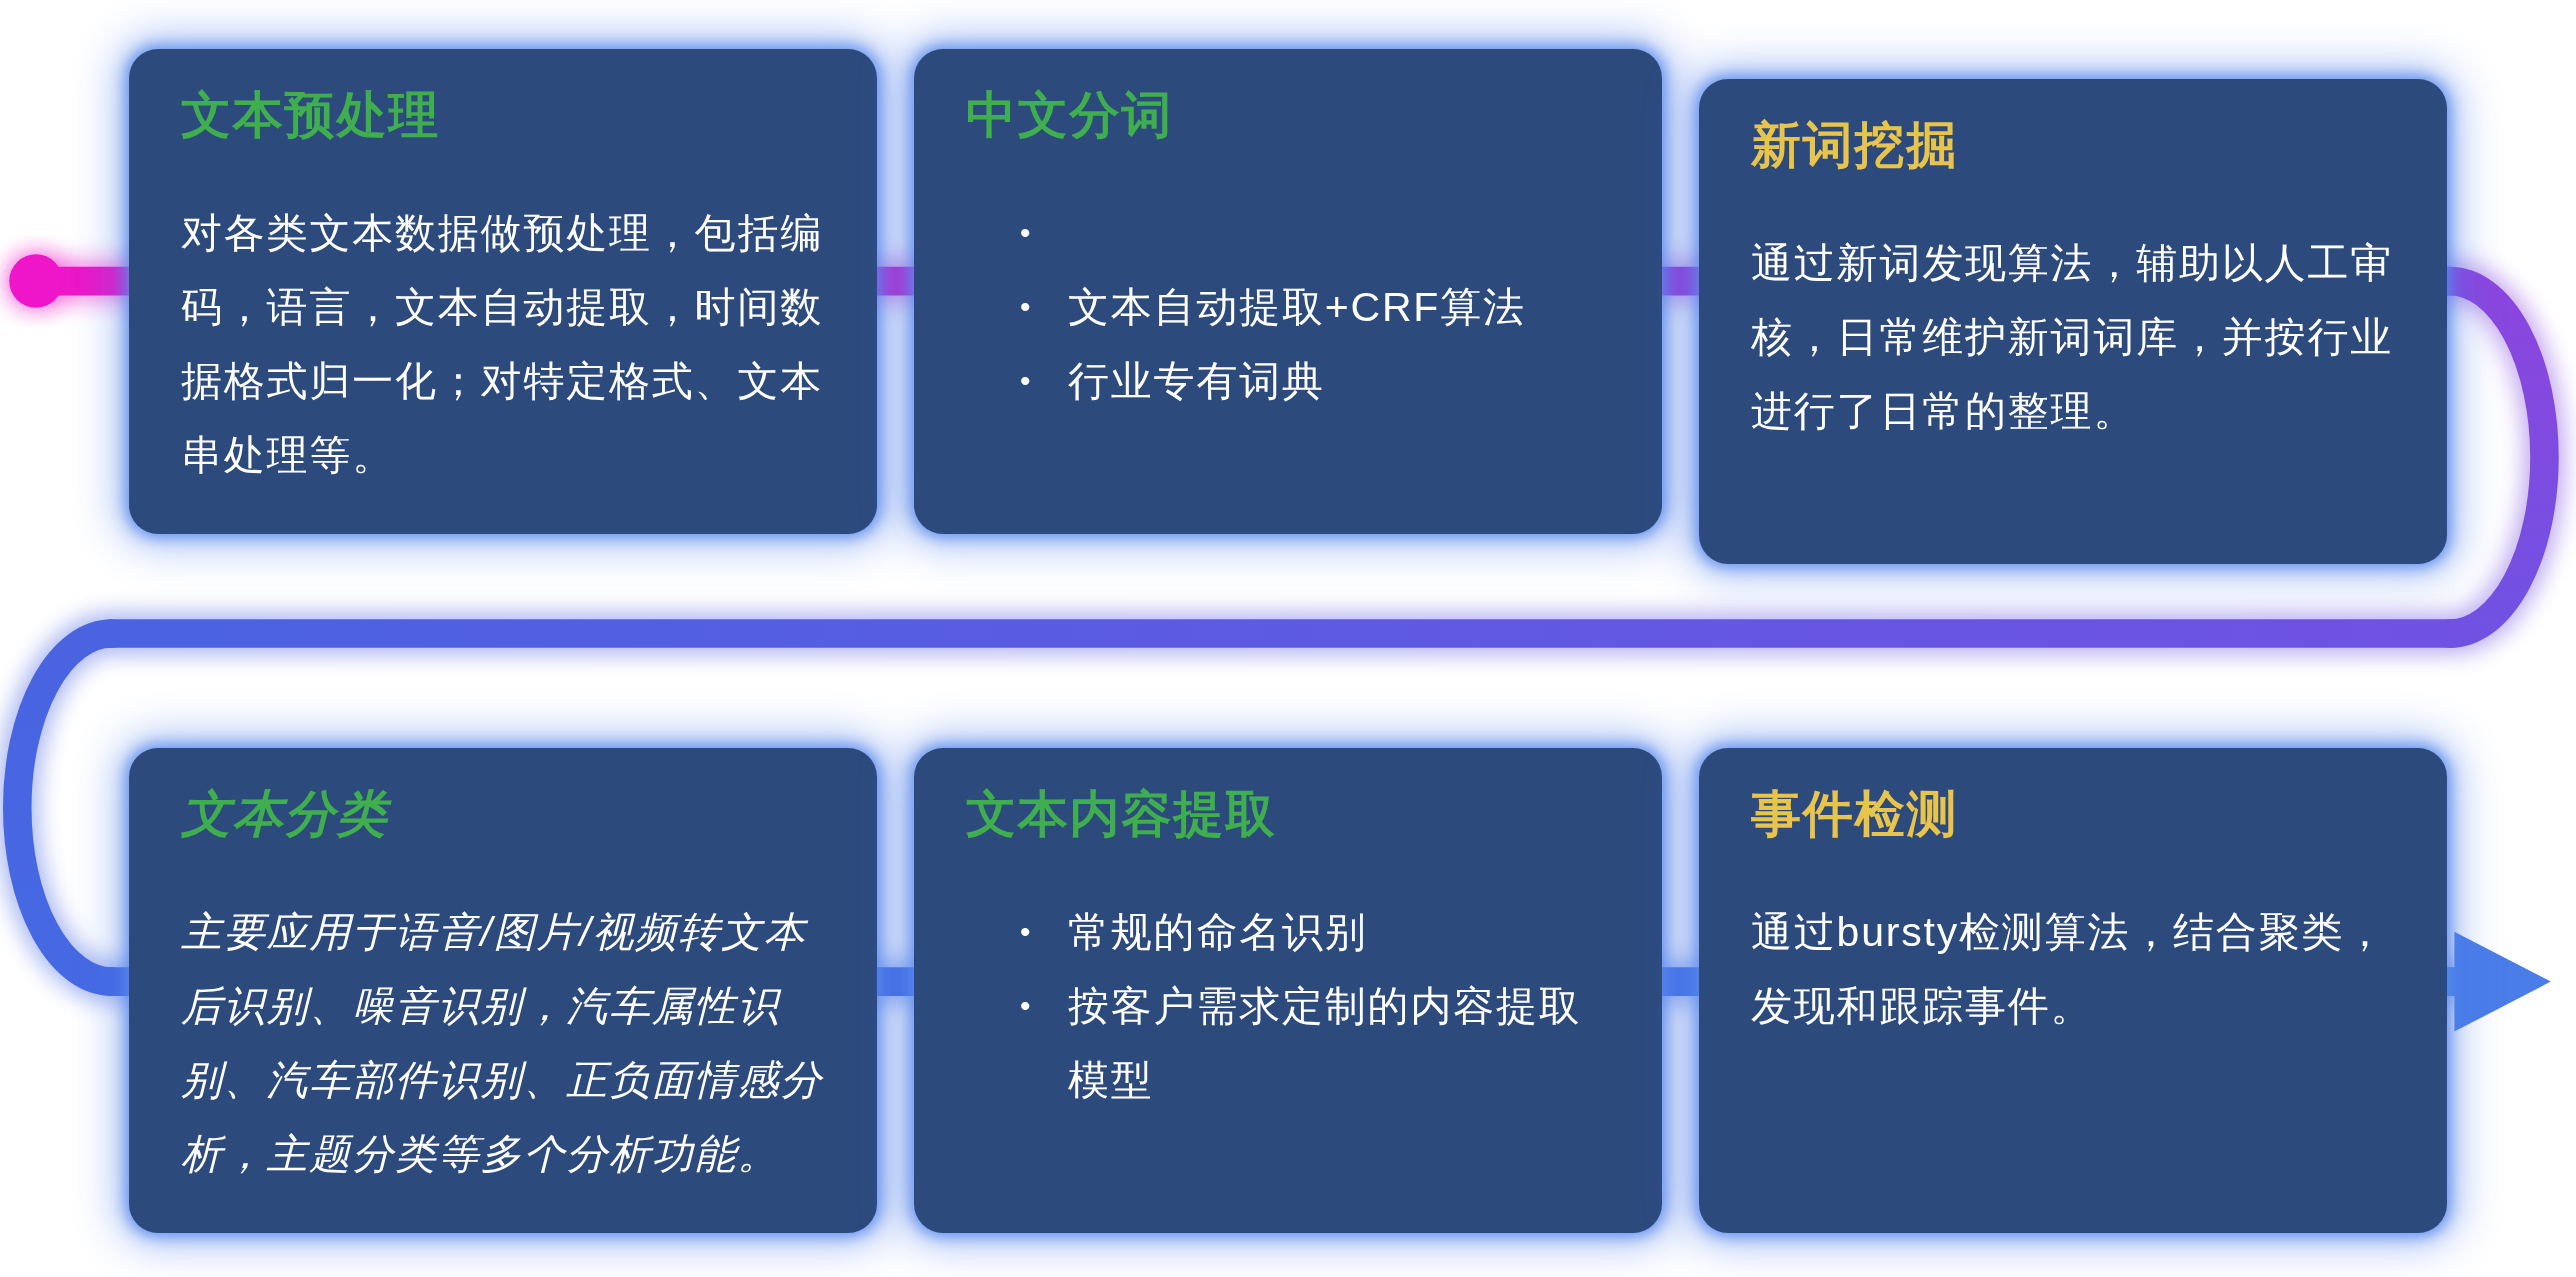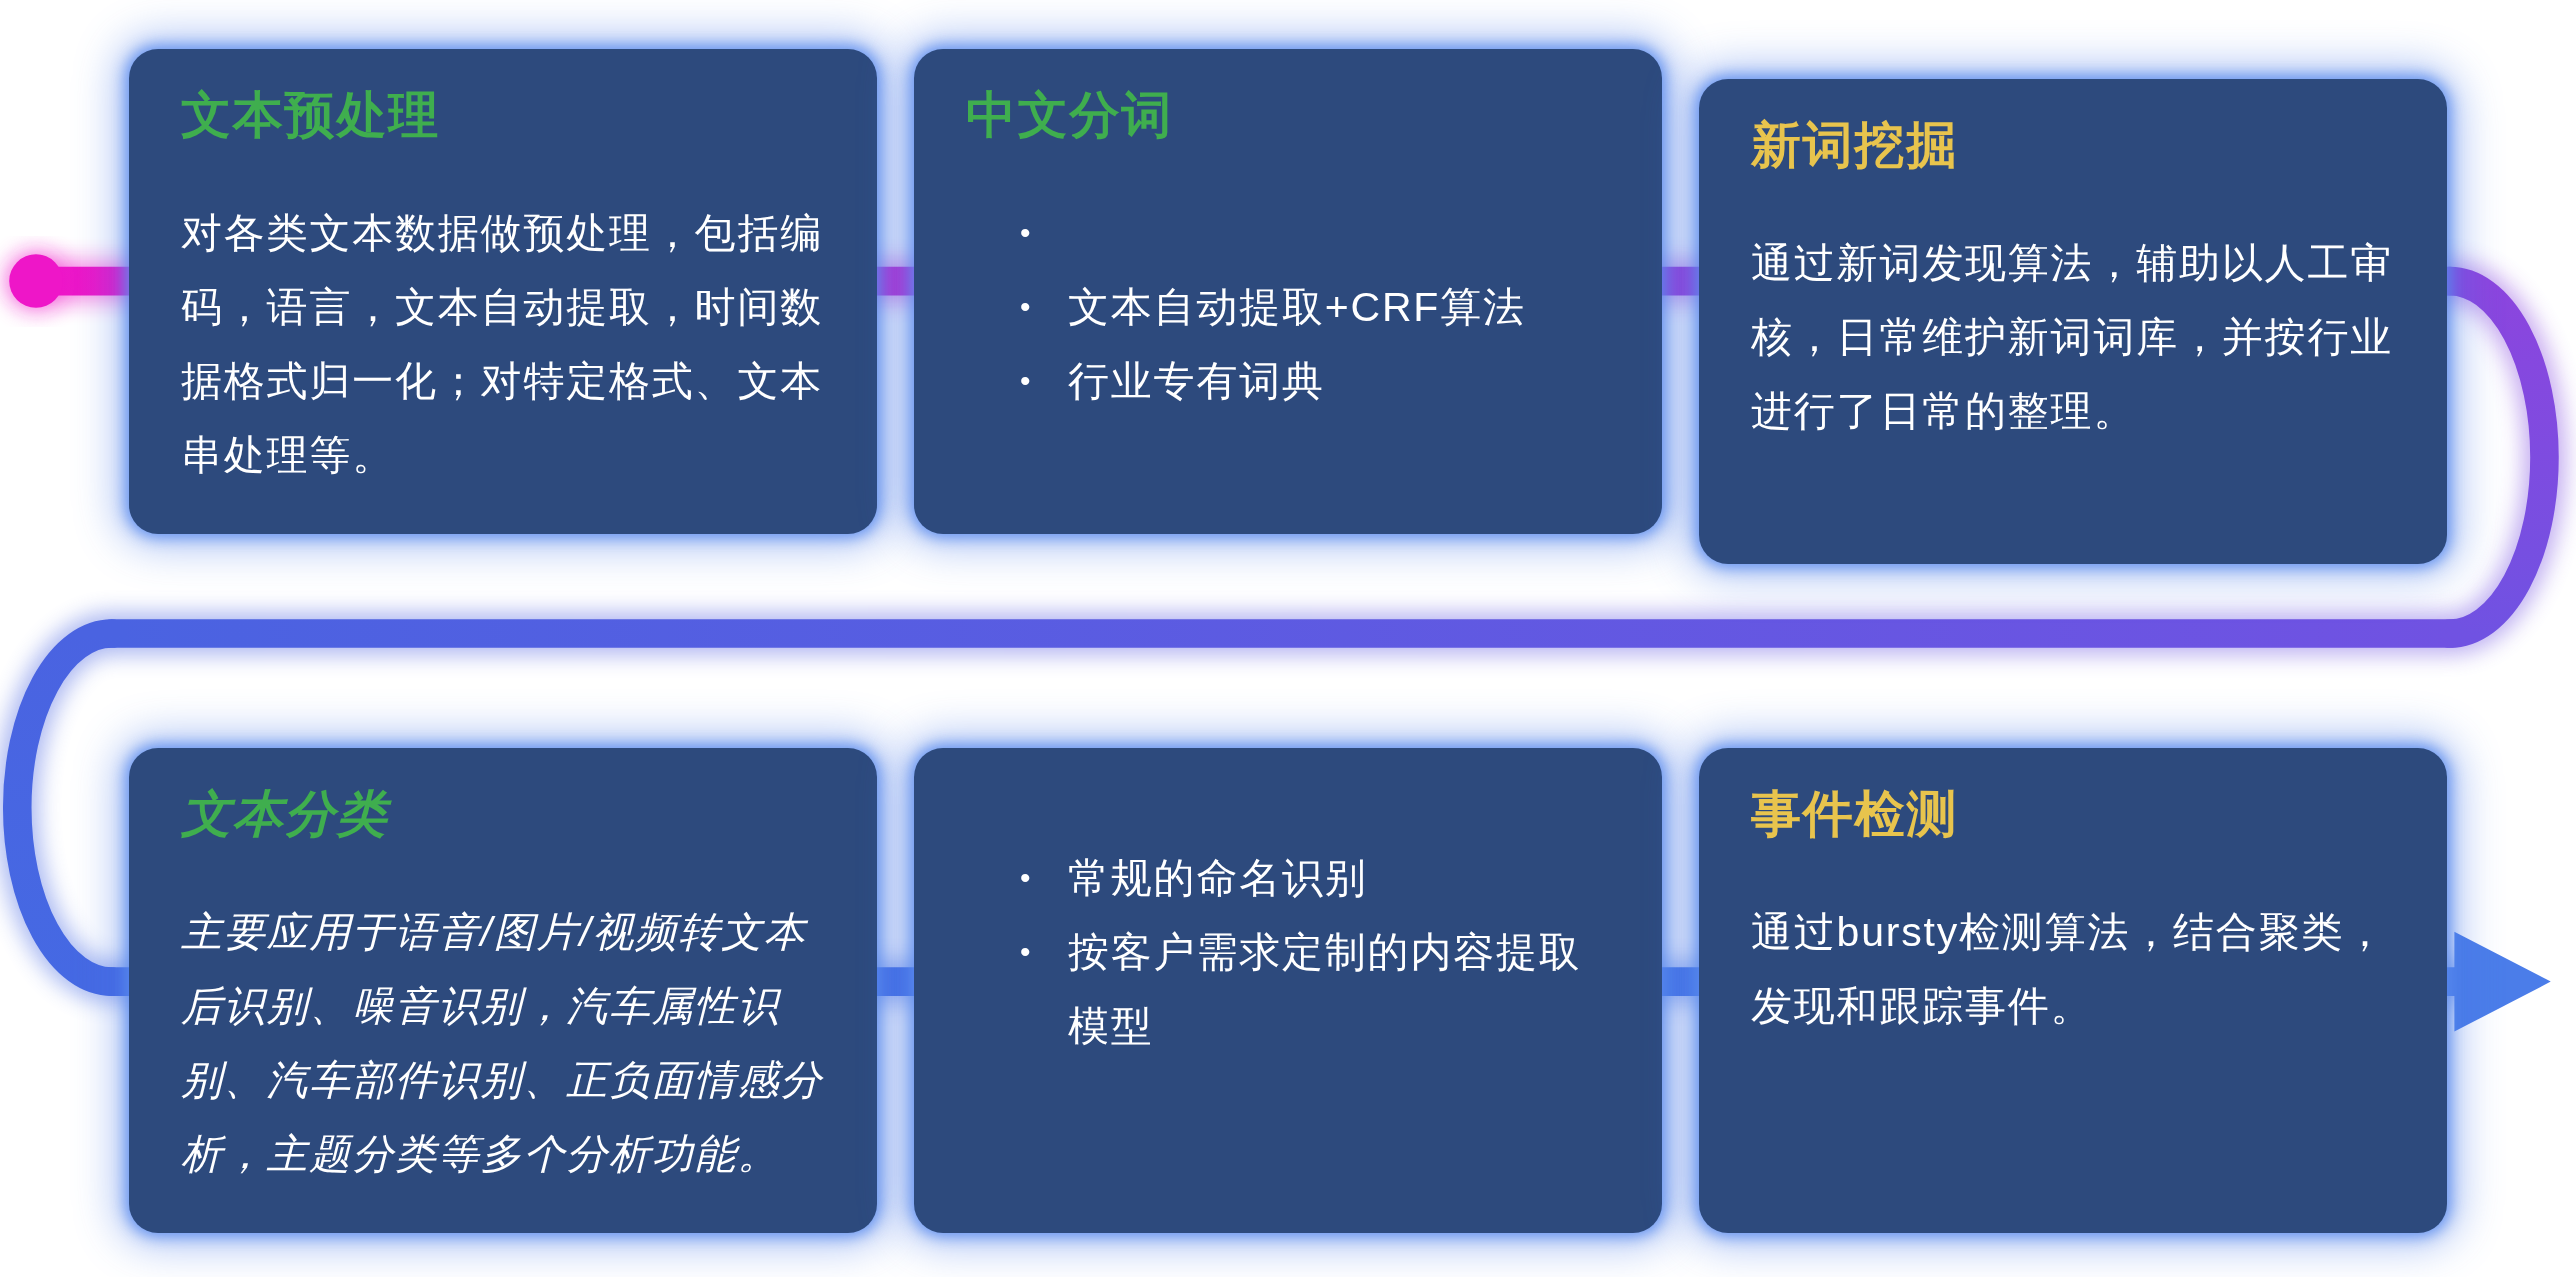--- a/index.html
+++ b/index.html
@@ -130,20 +130,21 @@
   <h2 class="card-title title-yellow">新词挖掘</h2>
   <p class="card-body">通过新词发现算法，辅助以人工审核，日常维护新词词库，并按行业进行了日常的整理。</p>
 </section>
 
 <section class="card" style="left:129px;top:748px;font-style:italic;">
   <h2 class="card-title title-green">文本分类</h2>
   <p class="card-body">主要应用于语音/图片/视频转文本后识别、噪音识别，汽车属性识别、汽车部件识别、正负面情感分析，主题分类等多个分析功能。</p>
 </section>
 
 <section class="card" style="left:914px;top:748px;">
+  <h2 class="card-title title-green">文本内容提取</h2>
   <ul class="card-bullets">
     <li>
       <span class="bullet-dot">•</span>
       <span class="bullet-text">常规的命名识别</span>
     </li>
     <li>
       <span class="bullet-dot">•</span>
       <span class="bullet-text">按客户需求定制的内容提取模型</span>
     </li>
   </ul>

